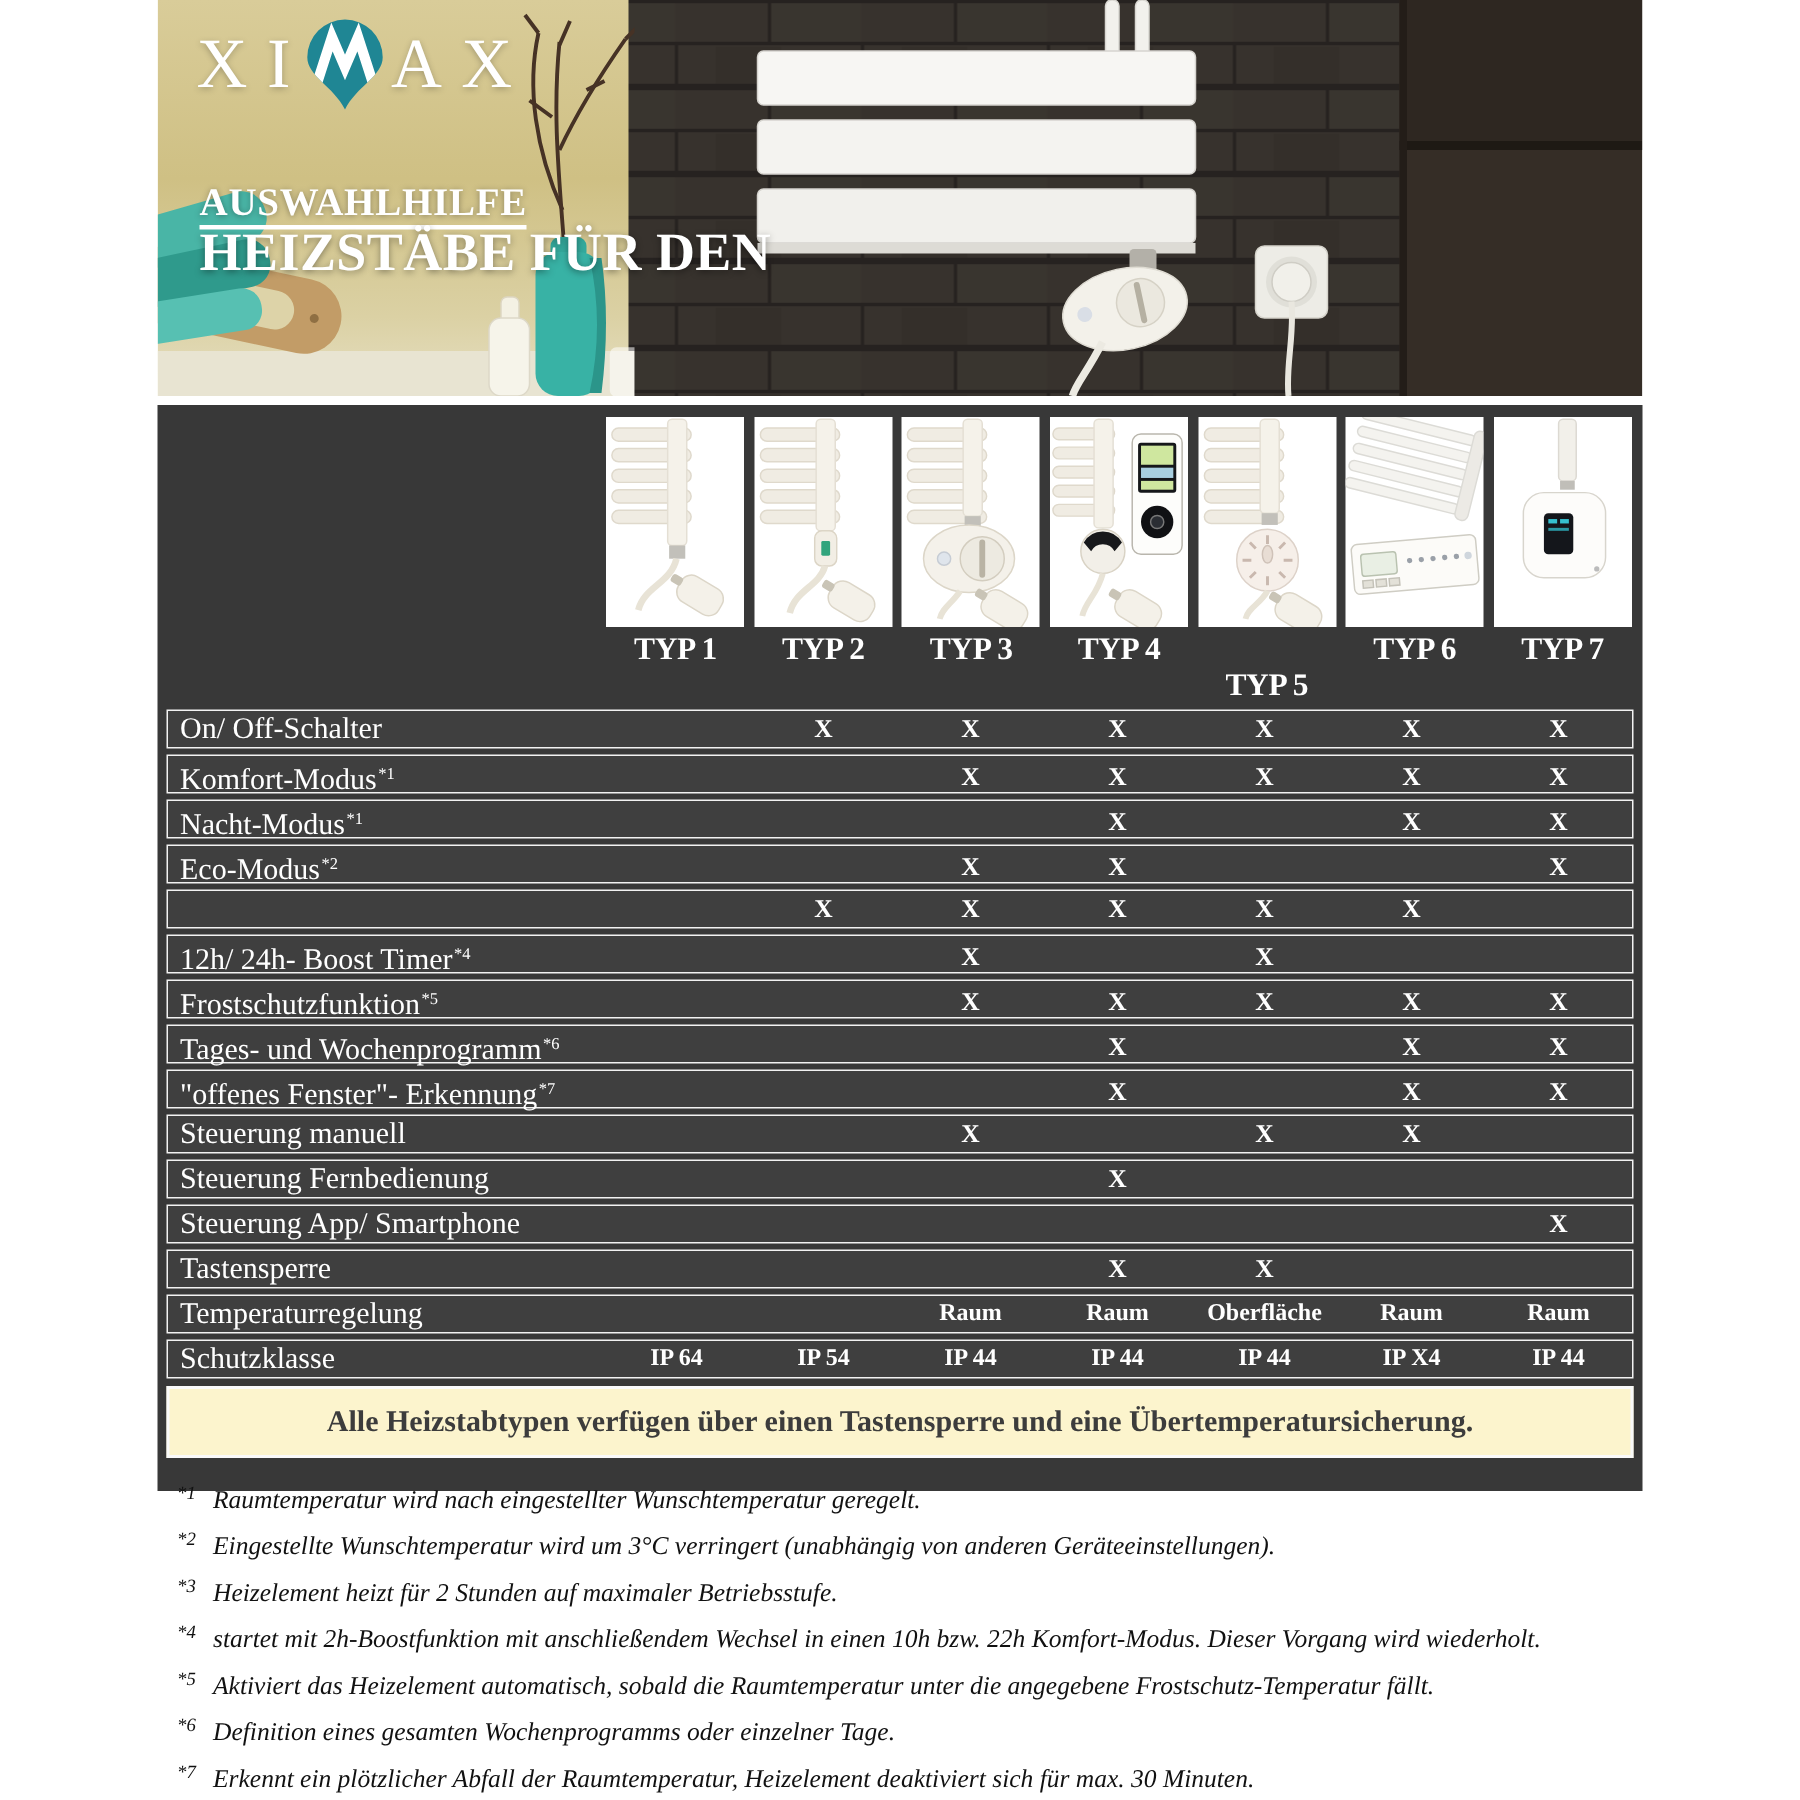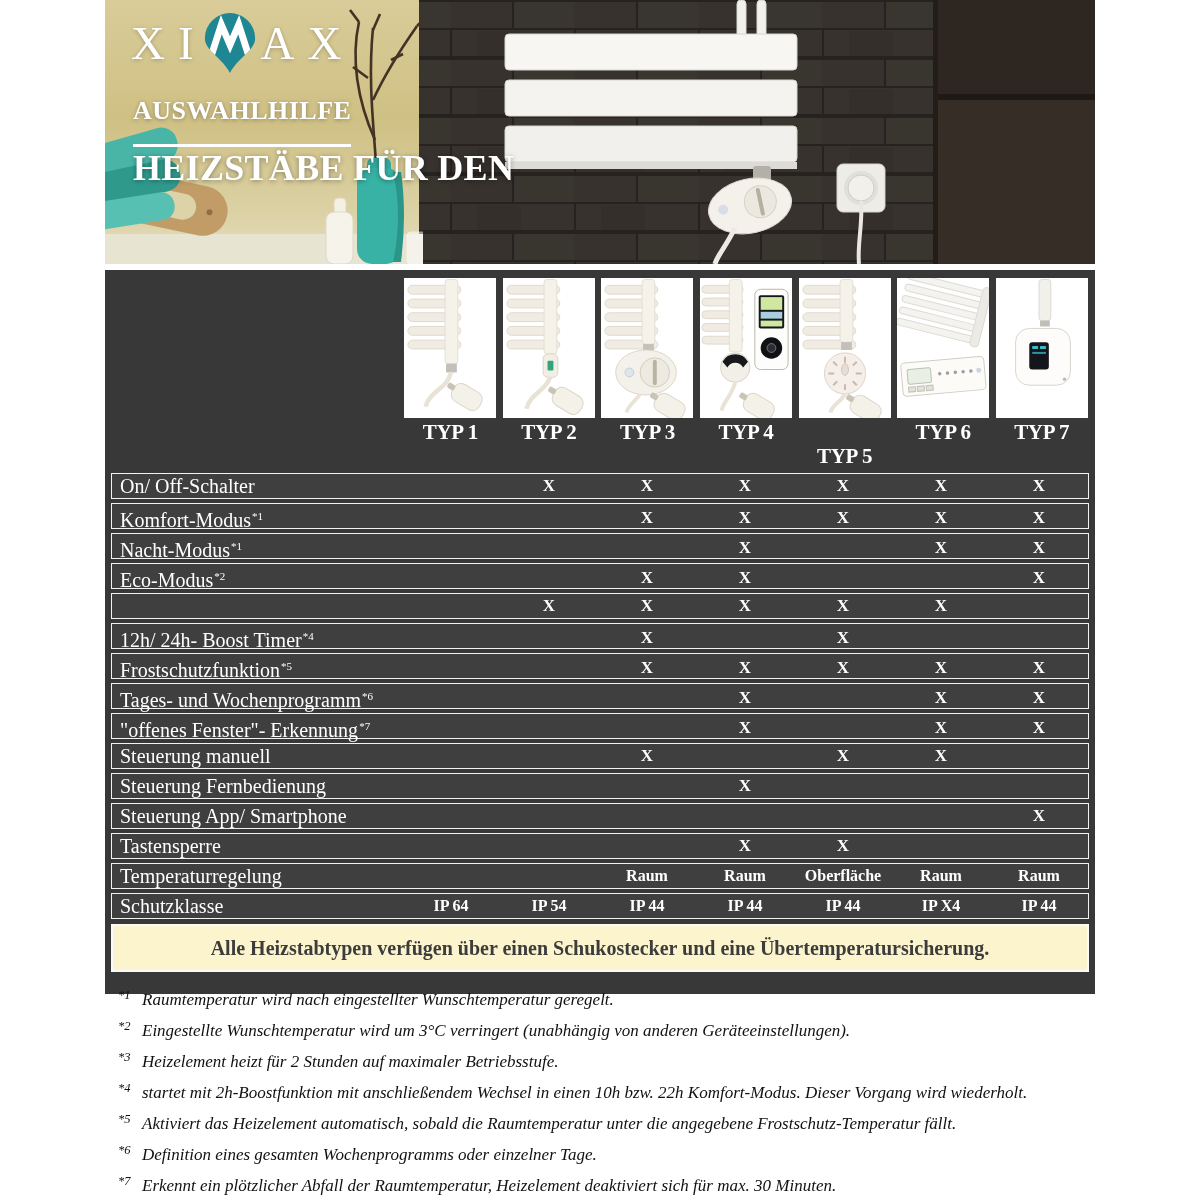--- a/index.html
+++ b/index.html
@@ -4,22 +4,22 @@
 <style>
   html,body{margin:0;padding:0;background:#fff;}
   .page{position:relative;width:1200px;height:1200px;background:#fff;overflow:hidden;
         font-family:Liberation Serif, serif;}
   
   .hero{position:absolute;left:105px;top:0;width:990px;height:264px;overflow:hidden;}
   .hero-art{position:absolute;left:0;top:0;}
   .logo{position:absolute;left:26px;top:12px;display:flex;align-items:center;color:#fff;
         font-size:47px;letter-spacing:13px;font-weight:400;text-shadow:0 1px 4px rgba(0,0,0,.25);}
   .logo .logo-mark{margin:0 2px 0 -6px;}
-  .eyebrow{position:absolute;left:28px;top:96px;color:#fff;font-size:26px;font-weight:700;
-           letter-spacing:.5px;border-bottom:3px solid #fff;padding-bottom:18px;
+  .eyebrow{position:absolute;left:28px;top:120px;color:#fff;font-size:26px;font-weight:700;
+           letter-spacing:.5px;border-bottom:3px solid #fff;padding-bottom:0;
            text-shadow:0 1px 4px rgba(0,0,0,.35);}
   .h1{position:absolute;left:28px;color:#fff;font-size:36px;font-weight:700;letter-spacing:.3px;
       text-shadow:0 1px 5px rgba(0,0,0,.4);}
   .l1{top:147px;} .l2{top:197px;}
   
   .panel{position:absolute;left:105px;top:270px;width:990px;height:724px;background:#383838;
          box-sizing:border-box;padding:8px 4px 0 4px;}
   .thead{display:grid;grid-template-columns:292px repeat(7,1fr);}
   .col-head{display:flex;flex-direction:column;align-items:center;}
   .card{width:92px;height:140px;background:#fff;overflow:hidden;}
@@ -455,21 +455,21 @@
           <div class="flabel">Schutzklasse</div>
           <div class="fcell">IP 64</div>
           <div class="fcell">IP 54</div>
           <div class="fcell">IP 44</div>
           <div class="fcell">IP 44</div>
           <div class="fcell">IP 44</div>
           <div class="fcell">IP X4</div>
           <div class="fcell">IP 44</div>
         </div>
       </div>
-    <div class="note">Alle Heizstabtypen verfügen über einen Schukostecker und eine Übertemperatursicherung.</div>
+    <div class="note">Alle Heizstabtypen verfügen über einen Tastensperre und eine Übertemperatursicherung.</div>
   </section>
 
   <section class="footnotes">
       <div class="fnote">
         <div class="fnline"><sup class="fnmark">*1</sup><span>Raumtemperatur wird nach eingestellter Wunschtemperatur geregelt.</span></div>
       </div>
       <div class="fnote">
         <div class="fnline"><sup class="fnmark">*2</sup><span>Eingestellte Wunschtemperatur wird um 3°C verringert (unabhängig von anderen Geräteeinstellungen).</span></div>
       </div>
       <div class="fnote">

